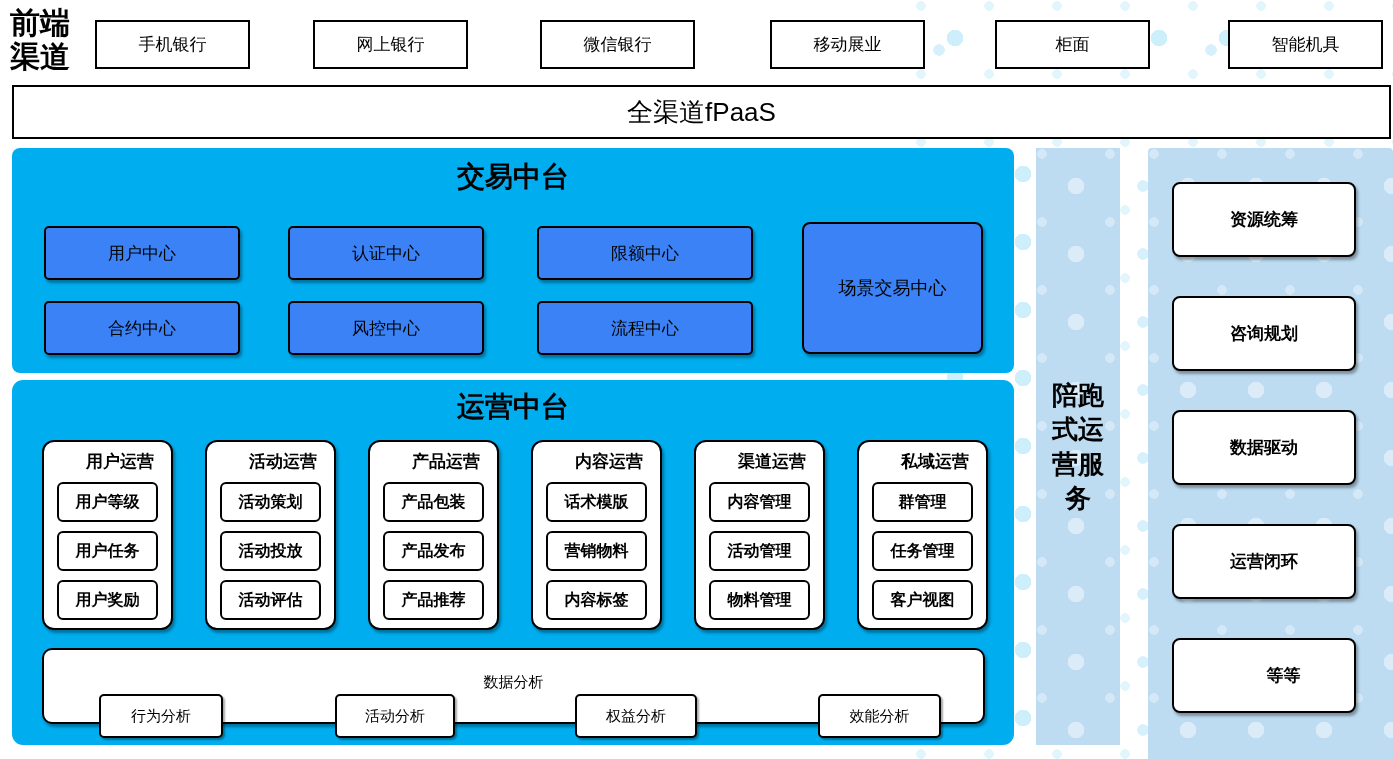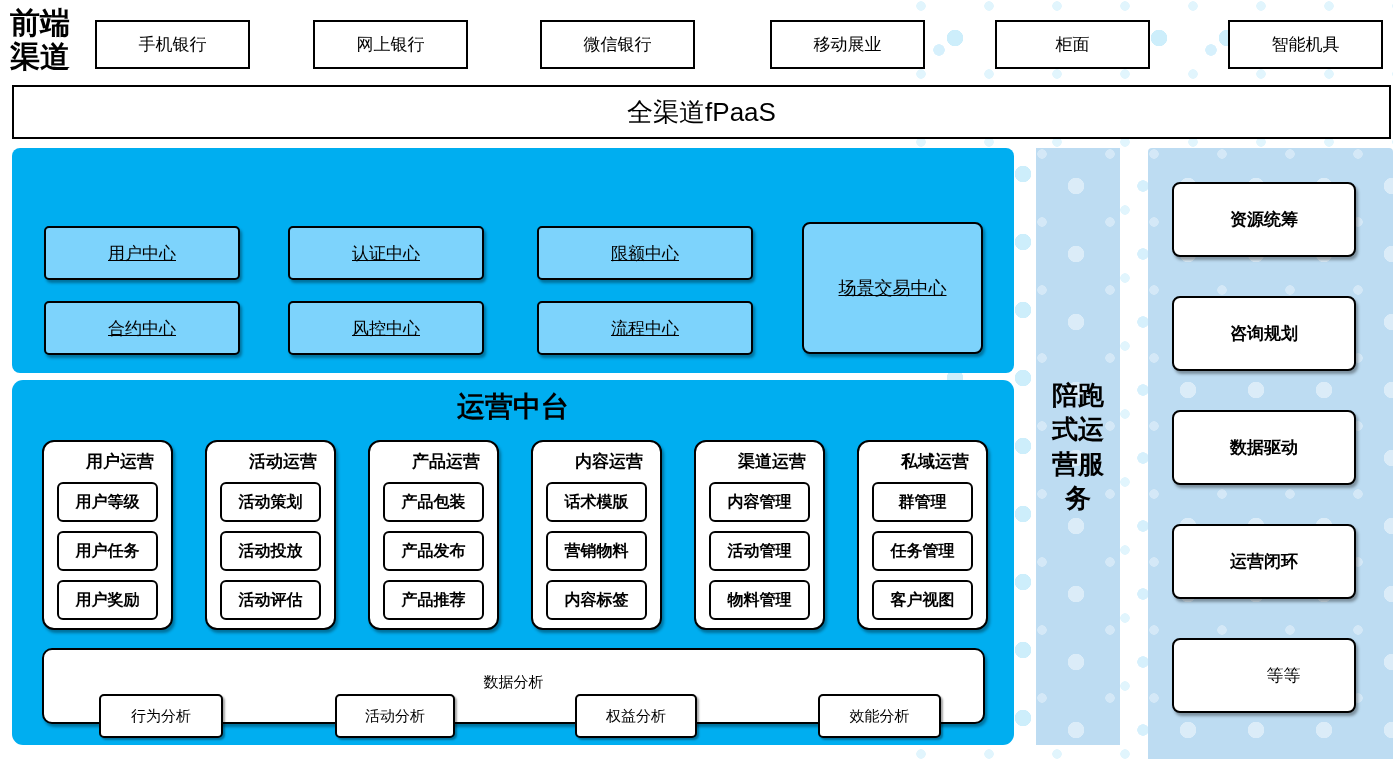--- a/index.html
+++ b/index.html
@@ -40,23 +40,23 @@
   }
 
   
   .panel-blue { background:#00AEF0; border-radius:8px; }
   .txn-panel { left:12px; top:148px; width:1002px; height:225px; }
   .op-panel  { left:12px; top:380px; width:1002px; height:365px;border-radius:11px; }
   .panel-title { text-align:center; font-size:28px; font-weight:bold; padding-top:10px; }
   .op-panel .panel-title { padding-top:8px; }
 
   .wbox {
-    position:absolute; background:#7dd3fc; border:2px solid #000; border-radius:5px;
+    position:absolute; background:#3b82f6; border:2px solid #000; border-radius:5px;
     box-shadow:2px 3px 3px rgba(0,0,0,0.35);
-    display:flex; align-items:center; justify-content:center; font-size:17px; font-weight:500;text-decoration:underline;
+    display:flex; align-items:center; justify-content:center; font-size:17px; font-weight:500;
   }
   .row1 { top:78px; height:54px; }
   .row2 { top:153px; height:54px; }
   .colA { left:32px;  width:196px; }
   .colB { left:276px; width:196px; }
   .colC { left:525px; width:216px; }
   .scenario { left:790px; top:74px; width:181px; height:132px; border-radius:8px; font-size:18px; }
 
   
   .op-col {
@@ -102,40 +102,41 @@
     width:56px; font-size:26px; font-weight:600; line-height:1.32;
     text-align:center; word-break:break-all;
   }
   .right-panel { left:1148px; top:148px; width:245px; height:624px; border-radius:4px; }
   .service-box {
     position:absolute; left:24px; width:184px; height:75px; background:#fff;
     border:2px solid #000; border-radius:8px; box-shadow:2px 3px 3px rgba(0,0,0,0.35);
     display:flex; align-items:center; justify-content:center; font-size:17px;
   }
   .s1{top:34px}.s2{top:148px}.s3{top:262px}.s4{top:376px}.s5{top:490px}
-  .bold { font-weight:bold; } .regular { font-weight:400;padding-left:39px; }
+  .bold { font-weight:bold; } .regular { font-weight:700;padding-left:39px; }
 </style>
 </head>
 <body>
 
 <div class="stage">
 
   <div class="abs dots"></div>
 
   <div class="abs front-label">前端渠道</div>
   <div class="abs channel-box c1">手机银行</div>
   <div class="abs channel-box c2">网上银行</div>
   <div class="abs channel-box c3">微信银行</div>
   <div class="abs channel-box c4">移动展业</div>
   <div class="abs channel-box c5">柜面</div>
   <div class="abs channel-box c6">智能机具</div>
 
   <div class="abs fpaas">全渠道fPaaS</div>
 
   <div class="abs panel-blue txn-panel">
+    <div class="panel-title">交易中台</div>
     <div class="wbox row1 colA">用户中心</div>
     <div class="wbox row1 colB">认证中心</div>
     <div class="wbox row1 colC">限额中心</div>
     <div class="wbox row2 colA">合约中心</div>
     <div class="wbox row2 colB">风控中心</div>
     <div class="wbox row2 colC">流程中心</div>
     <div class="wbox scenario">场景交易中心</div>
   </div>
 
   <div class="abs panel-blue op-panel">

